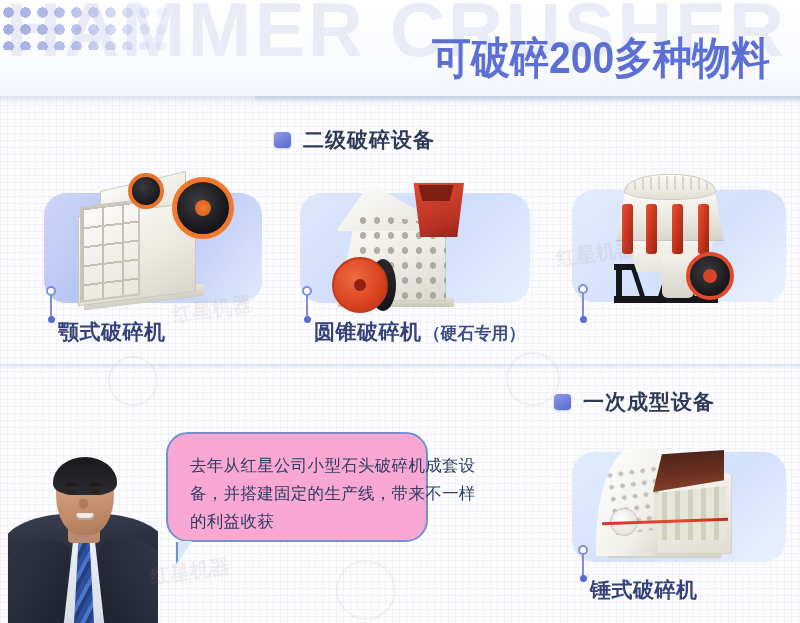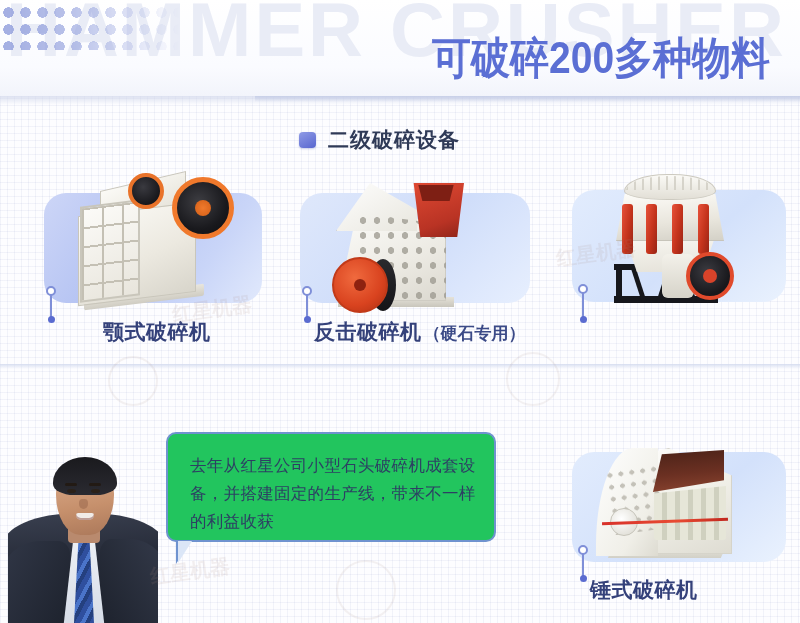--- a/index.html
+++ b/index.html
@@ -112,22 +112,22 @@
   .cap .sub{font-size:17px;font-weight:bold;color:#3b4a87;margin-left:2px;}
 
   
   .divider{
     position:absolute;left:0;top:364px;width:800px;height:5px;
     background:linear-gradient(180deg, rgba(214,221,240,.9) 0%, rgba(255,255,255,0) 100%);
   }
 
   
   .bubble{
-    position:absolute;left:166px;top:432px;width:330px;height:110px;
-    background:#22c55e;border:2px solid #6f93cf;border-radius:10px;
+    position:absolute;left:166px;top:432px;width:262px;height:110px;
+    background:#f9a8d4;border:2px solid #6f93cf;border-radius:22px;
     box-sizing:border-box;
   }
   .bubble .txt{
     position:absolute;left:22px;top:17px;width:292px;
     font-size:16.5px;line-height:28px;color:#2d3f63;font-weight:normal;
     letter-spacing:.3px;
   }
   .bubble-tail{
     position:absolute;left:178px;top:541px;width:0;height:0;
     border-left:14px solid #dbe6f7;
@@ -407,42 +407,46 @@
 
   <div class="header">
     <div class="wm-text">HAMMER CRUSHER</div>
     <div class="dots"></div>
     <div class="hdr-right">可破碎200多种物料</div>
   </div>
   <div class="hdr-shadow"></div>
   <div class="hdr-shadow2"></div>
 
 
-  <div class="sec-label" style="left:299px;top:126px;">
+  <div class="sec-label" style="left:274px;top:126px;">
     <span class="bullet"></span>
     <span>二级破碎设备</span>
   </div>
 
+  <div class="sec-label" style="left:554px;top:388px;">
+    <span class="bullet"></span>
+    <span>一次成型设备</span>
+  </div>
 
   <div class="card blue" style="left:44px;top:193px;width:218px;height:110px;">
   </div>
   <div class="mach" style="left:40px;top:163px;width:220px;height:148px;">
     <div class="jaw-foot"></div>
     <div class="jaw-top"></div>
     <div class="jaw-body"></div>
     <div class="jaw-grid"></div>
     <div class="wheel-small"></div>
     <div class="wheel-big"></div>
   </div>
   <div class="conn" style="left:46px;top:290px;height:30px;">
     <div class="vline"></div>
     <div class="d-top"></div>
     <div class="d-bot"></div>
   </div>
-  <div class="cap" style="left:58px;top:318px;margin-left:45px;">
+  <div class="cap" style="left:58px;top:318px;">
     <span class="main">颚式破碎机</span>
     <span class="sub"></span>
   </div>
 
   <div class="card pale" style="left:300px;top:193px;width:230px;height:110px;">
   </div>
   <div class="mach" style="left:296px;top:163px;width:230px;height:150px;">
     <div class="imp-base"></div>
     <div class="imp-body"></div>
     <div class="imp-peak"></div>
@@ -451,21 +455,21 @@
     <div class="imp-hopper-in"></div>
     <div class="imp-belt"></div>
     <div class="imp-wheel"></div>
   </div>
   <div class="conn" style="left:302px;top:290px;height:30px;">
     <div class="vline"></div>
     <div class="d-top"></div>
     <div class="d-bot"></div>
   </div>
   <div class="cap" style="left:314px;top:318px;">
-    <span class="main">反击破碎机</span>
+    <span class="main">圆锥破碎机</span>
     <span class="sub">（硬石专用）</span>
   </div>
 
   <div class="card light" style="left:572px;top:190px;width:214px;height:112px;">
   </div>
   <div class="mach" style="left:566px;top:160px;width:220px;height:152px;">
     <div class="cone-frame">
       <div class="bar" style="left:0;top:0;width:104px;height:6px;"></div>
       <div class="bar" style="left:0;top:32px;width:104px;height:7px;"></div>
       <div class="bar" style="left:2px;top:0;width:6px;height:38px;"></div>

